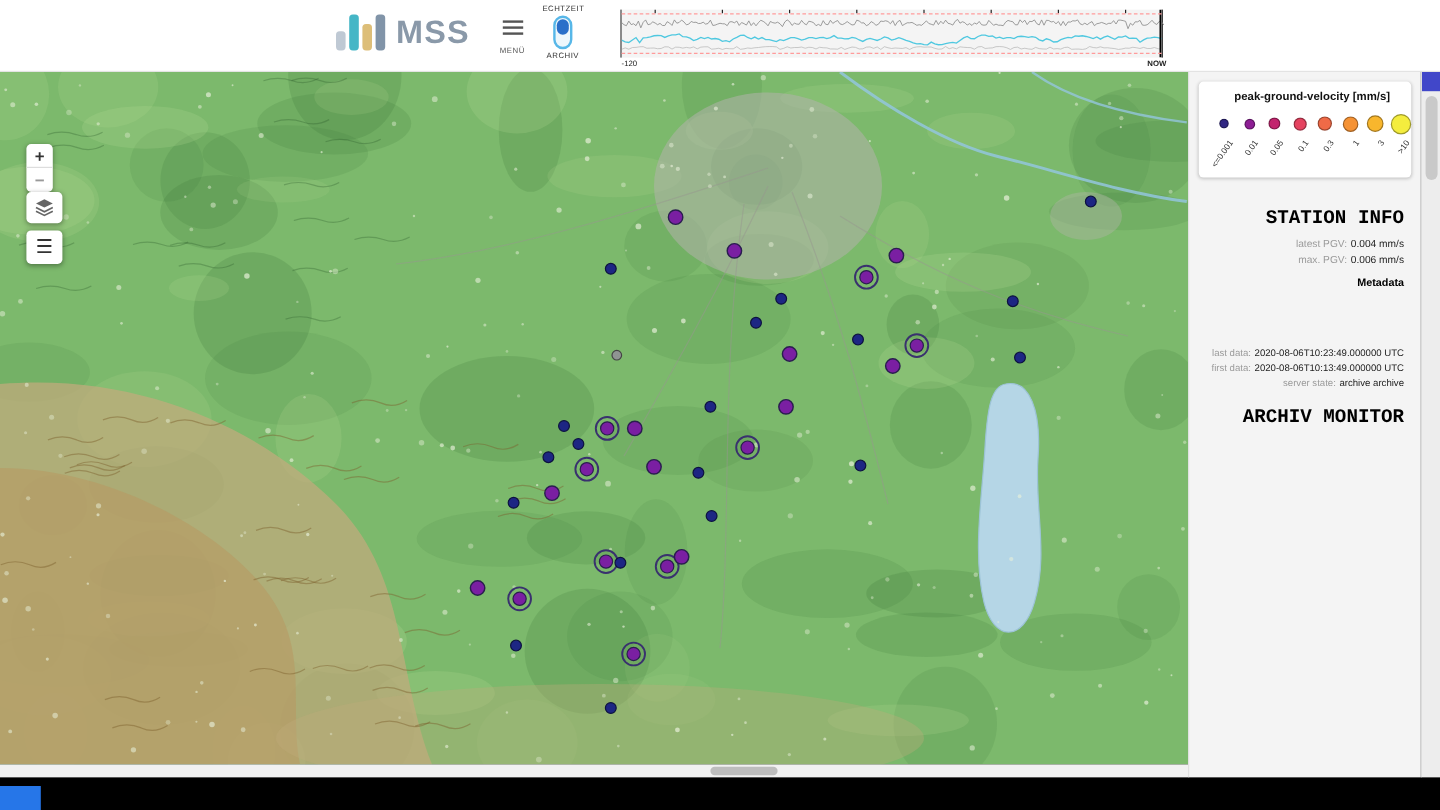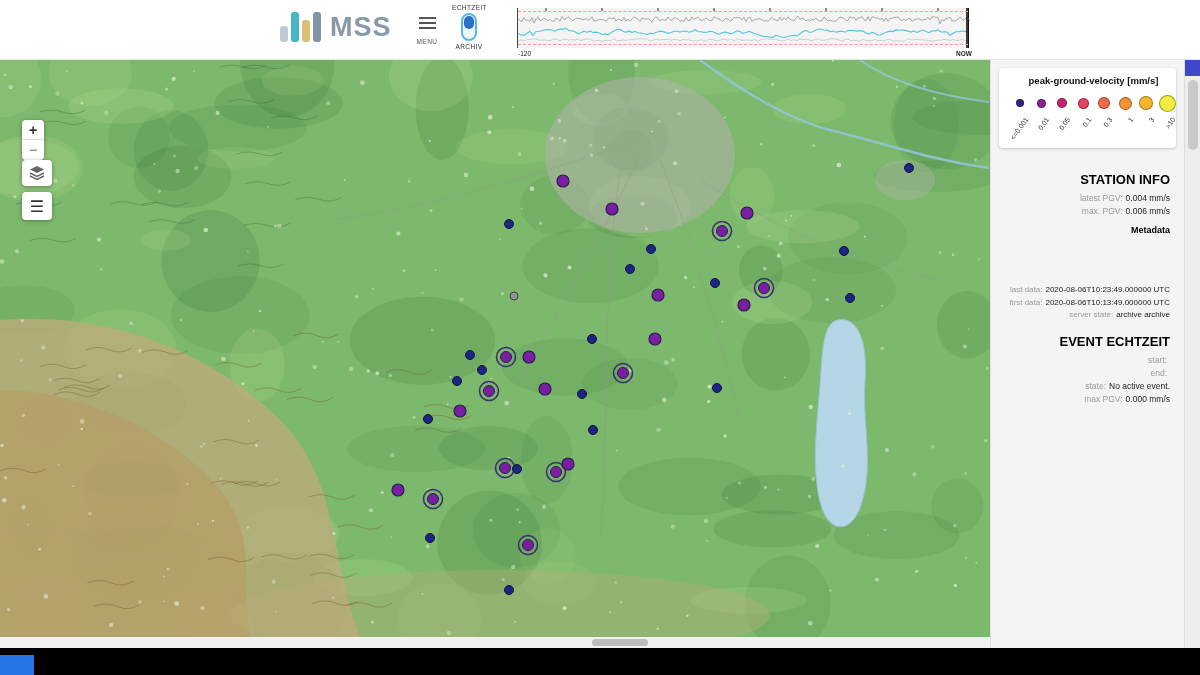--- a/index.html
+++ b/index.html
@@ -45,21 +45,21 @@
   .sidebar{position:absolute;left:990px;top:60px;width:194px;height:588px;background:#f4f4f4;border-left:1px solid #e0e0e0;}
   .legend-card{margin:8px 8px 0 8px;background:#fff;border-radius:4px;box-shadow:0 1px 3px rgba(0,0,0,.2);padding:7px 4px 4px 16px;}
   .legend-title{font-size:9.5px;font-weight:bold;color:#111;text-align:center;}
   .legend-bins{display:flex;justify-content:center;margin-top:8px;}
   .bin{display:flex;flex-direction:column;align-items:center;width:21px;}
   .dot-wrap{height:18px;display:flex;align-items:center;justify-content:center;}
   .bin-dot{border-radius:50%;display:inline-block;border:1px solid rgba(0,0,0,.35);}
   .lbl-wrap{height:32px;width:21px;position:relative;overflow:visible;}
   .bin-label{position:absolute;top:4px;right:7px;font-size:7px;color:#333;white-space:nowrap;transform:rotate(-55deg);transform-origin:top right;}
   .info-block{text-align:right;padding-right:14px;font-size:8.5px;line-height:1.55;color:#222;}
-  .info-heading{font-size:13px;font-weight:bold;color:#000;margin-bottom:2px;}
+  .info-heading{font-size:16px;font-weight:bold;color:#000;margin-bottom:2px;font-family:Liberation Mono, monospace;}
   .info-subheading{font-size:9px;font-weight:bold;color:#000;margin-top:6px;padding-left:16px;}
   .blk-station{margin-top:22px;}
   .blk-data{margin-top:46px;font-size:8px;}
   .blk-event{margin-top:10px;}
   .info-line .lbl{color:#9a9a9a;margin-right:3px;}
   .info-line .val{color:#222;}
 
   
   .vscroll{position:absolute;left:1184px;top:60px;width:16px;height:588px;background:#ededed;border-left:1px solid #dcdcdc;}
   .vscroll .top-btn{width:16px;height:16px;background:#4147c9;}
@@ -731,27 +731,21 @@
 
   <div class="info-block blk-data">
     <div id="si-data">
         <div class="info-line"><span class="lbl">last data:</span><span class="val">2020-08-06T10:23:49.000000 UTC</span></div>
         <div class="info-line"><span class="lbl">first data:</span><span class="val">2020-08-06T10:13:49.000000 UTC</span></div>
         <div class="info-line"><span class="lbl">server state:</span><span class="val">archive archive</span></div>
       </div>
   </div>
 
   <div class="info-block blk-event">
-    <div class="info-heading">EVENT ECHTZEIT</div>
-    <div id="em-rows">
-        <div class="info-line"><span class="lbl">start:</span><span class="val"></span></div>
-        <div class="info-line"><span class="lbl">end:</span><span class="val"></span></div>
-        <div class="info-line"><span class="lbl">state:</span><span class="val">No active event.</span></div>
-        <div class="info-line"><span class="lbl">max PGV:</span><span class="val">0.000 mm/s</span></div>
-      </div>
+    <div class="info-heading">ARCHIV MONITOR</div>
   </div>
 </div>
 
 <div class="vscroll">
   <div class="top-btn"></div>
   <div class="thumb"></div>
 </div>
 <div class="hscroll">
   <div class="thumb"></div>
 </div>

